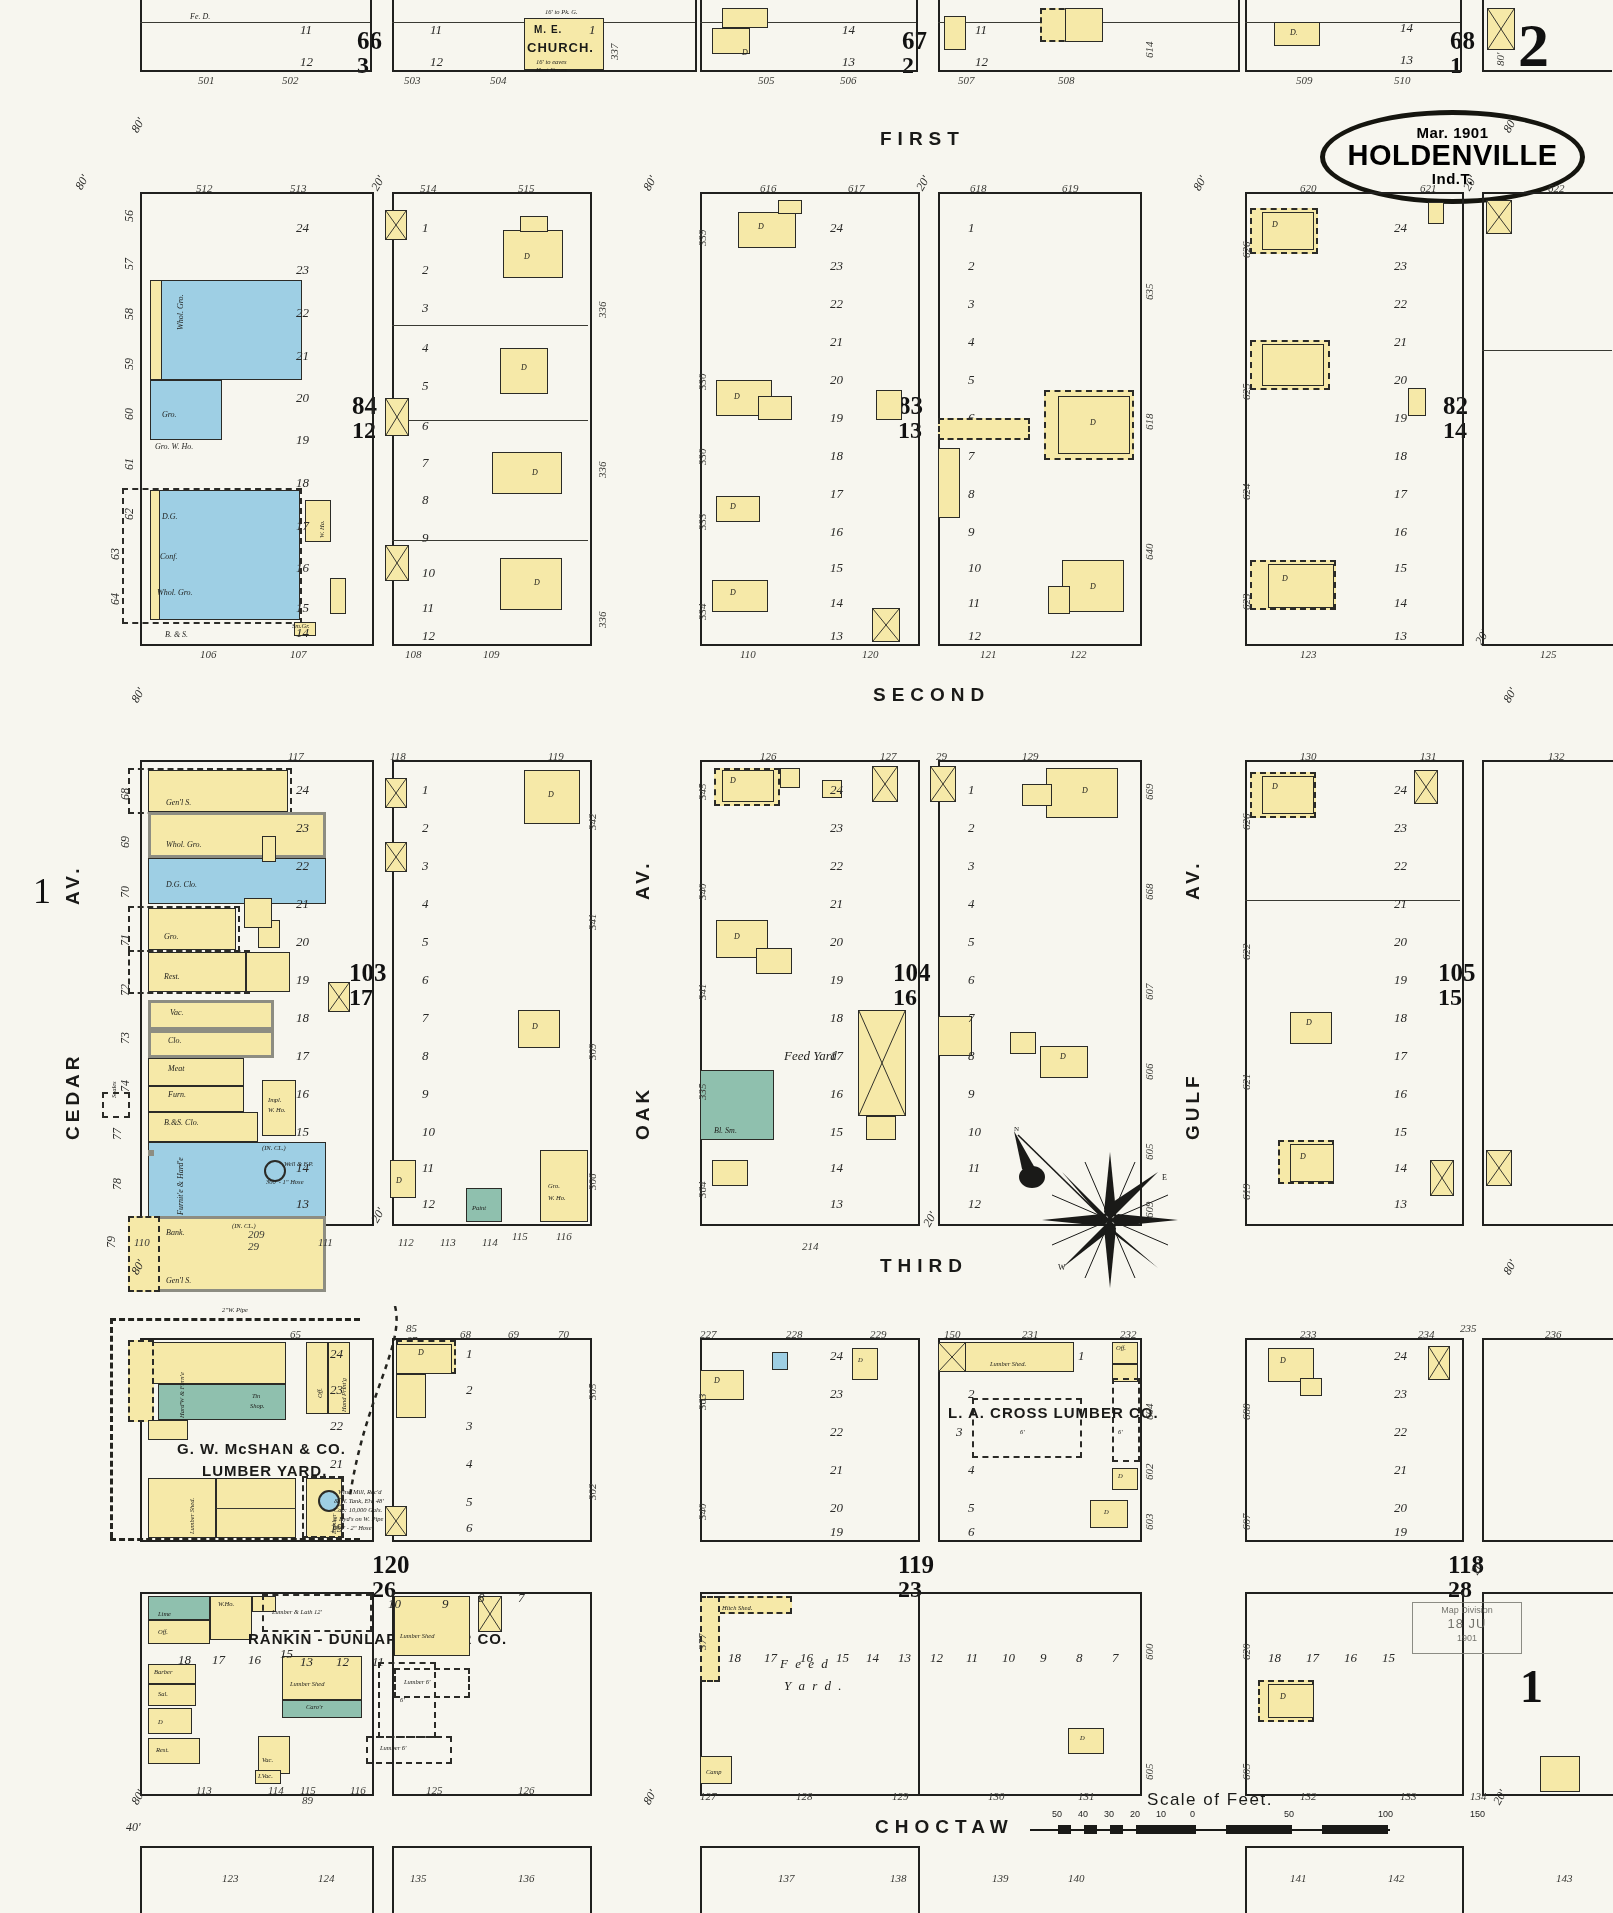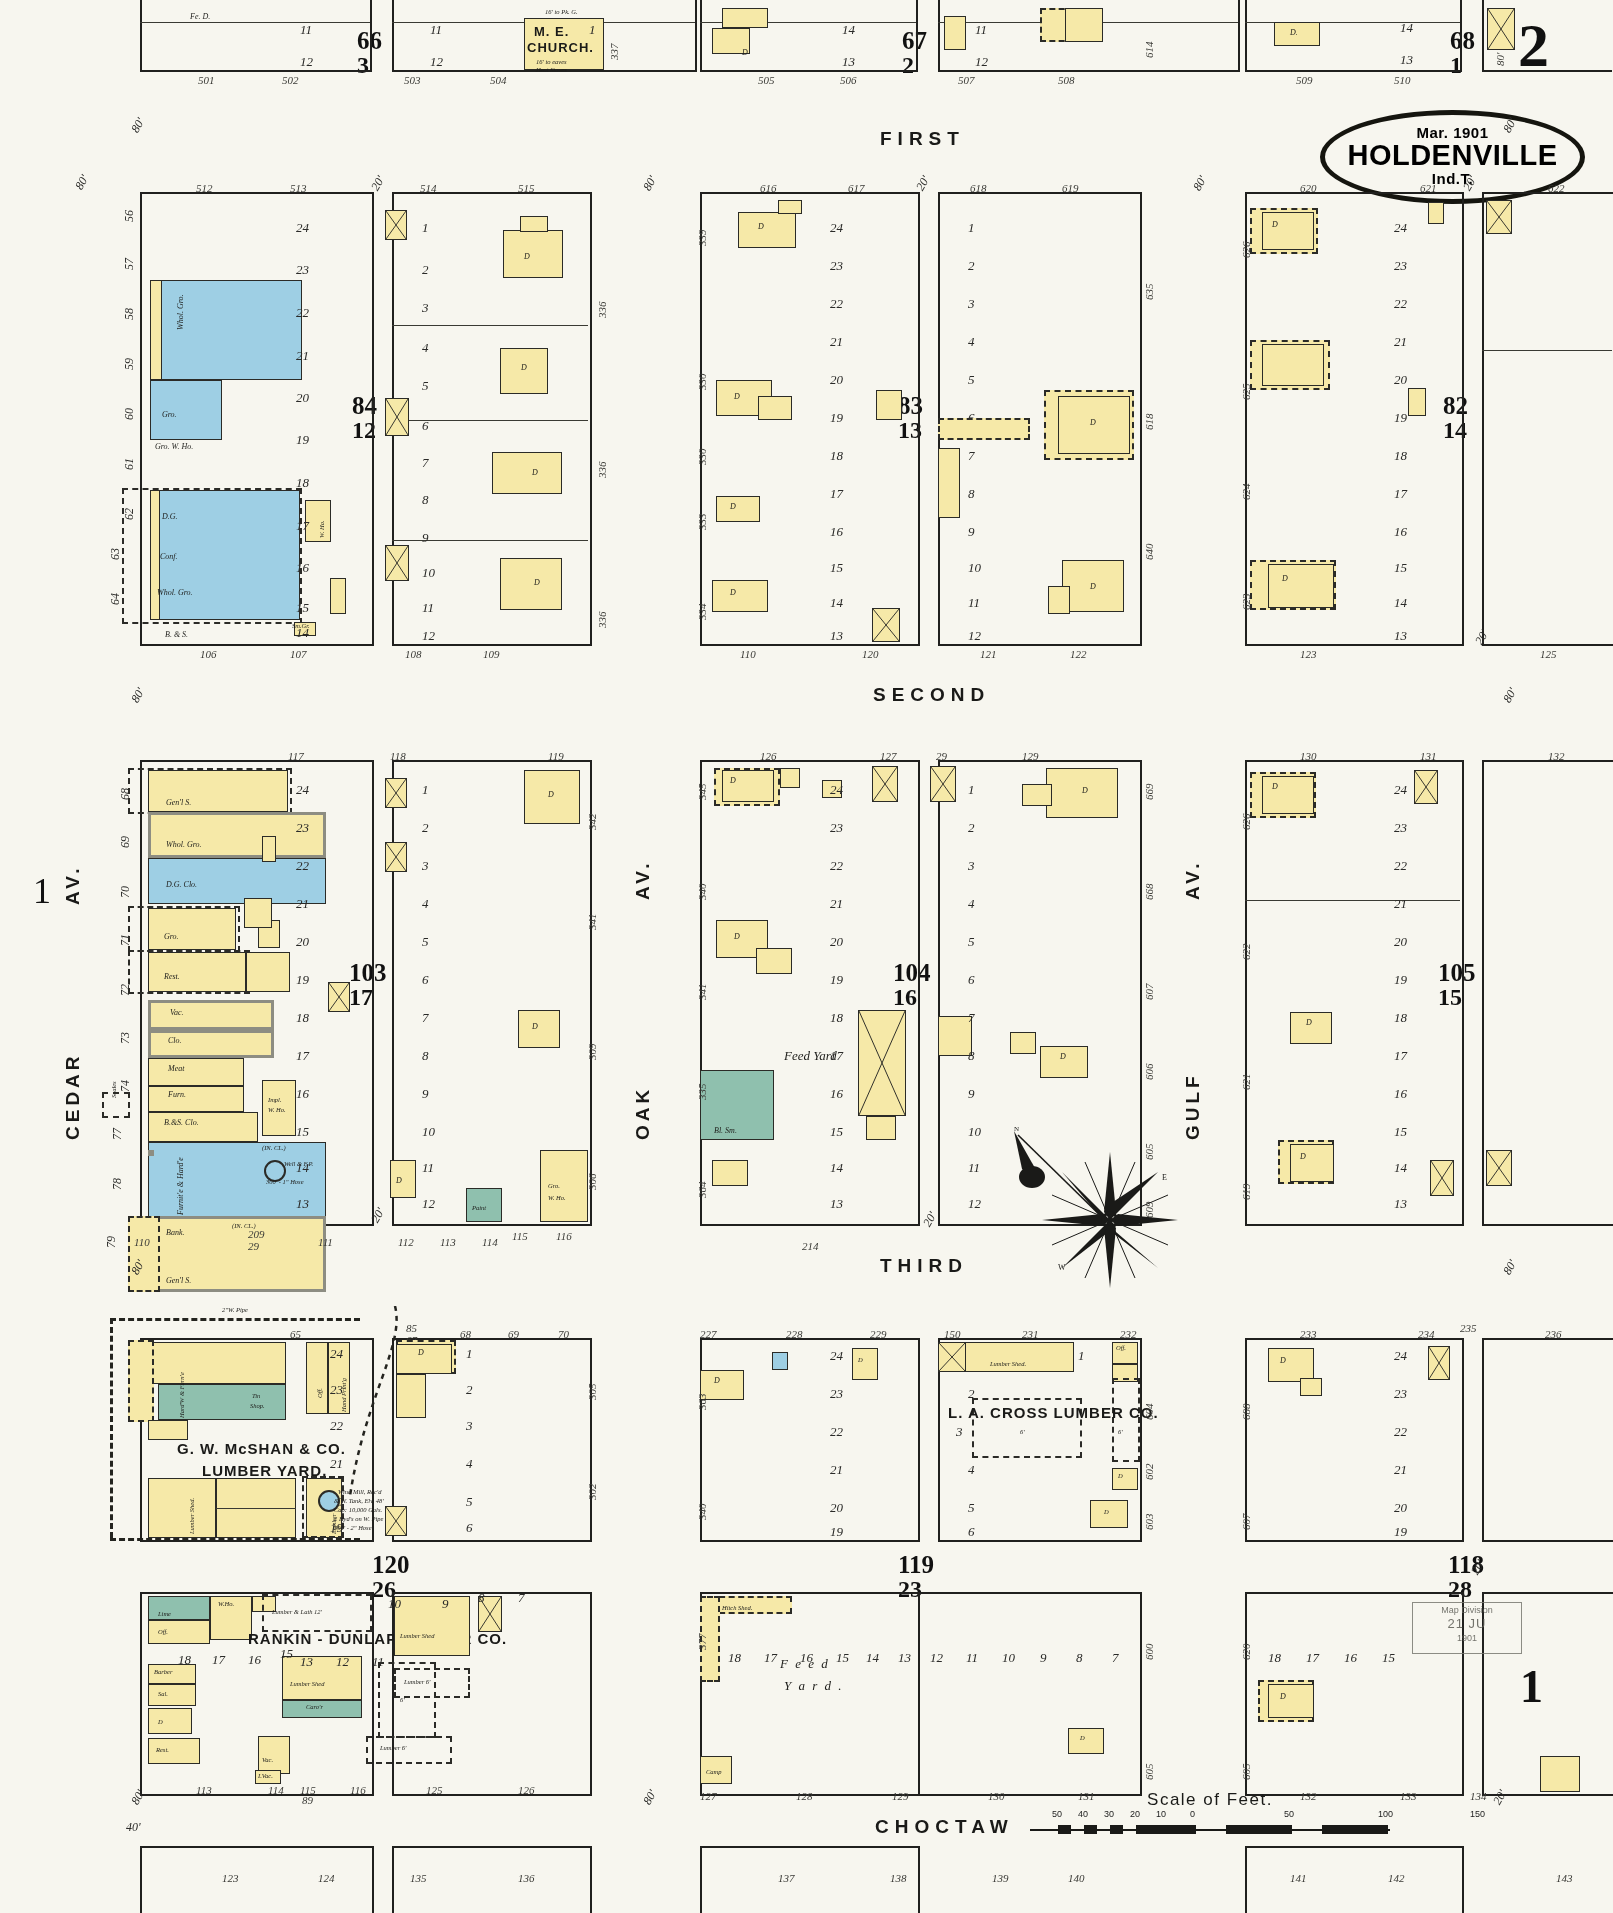--- a/index.html
+++ b/index.html
@@ -185,21 +185,21 @@
   <div class="rule" style="left:140px;top:0px;width:2px;height:72px;"></div>
   <div class="rule" style="left:140px;top:70px;width:230px;height:2px;"></div>
   <div class="rule" style="left:370px;top:0px;width:2px;height:72px;"></div>
   <div class="rule" style="left:392px;top:0px;width:2px;height:72px;"></div>
   <div class="rule" style="left:392px;top:70px;width:303px;height:2px;"></div>
   <div class="rule" style="left:695px;top:0px;width:2px;height:72px;"></div>
   <div class="thin" style="left:140px;top:22px;width:230px;height:1px;"></div>
   <div class="thin" style="left:392px;top:22px;width:303px;height:1px;"></div>
 
   <div class="b b-frame" style="left:524px;top:18px;width:80px;height:52px;"></div>
-  <div class="bigname" style="left:534px;top:24px;font-size:13px;">M. E.</div>
+  <div class="bigname" style="left:534px;top:24px;font-size:10px;">M. E.</div>
   <div class="bigname" style="left:527px;top:40px;font-size:13px;">CHURCH.</div>
   <div class="lbl lbl-xs" style="left:545px;top:8px;">16' to Pk. G.</div>
   <div class="lbl lbl-xs" style="left:536px;top:58px;">16' to eaves</div>
   <div class="lbl lbl-xs" style="left:536px;top:66px;">Heat Stoves</div>
   <div class="lotnum" style="left:589px;top:22px;">1</div>
   <div class="addr rot" style="left:608px;top:60px;">337</div>
 
   <div class="lbl lbl-sm" style="left:190px;top:12px;">Fe. D.</div>
   <div class="lotnum" style="left:300px;top:22px;">11</div>
   <div class="lotnum" style="left:300px;top:54px;">12</div>
@@ -1078,21 +1078,21 @@
   <div class="addr" style="left:1470px;top:1790px;">134</div>
   <div class="dimr" style="left:1490px;top:1800px;">20'</div>
   <div class="lot" style="left:1245px;top:1846px;width:215px;height:68px;"></div>
   <div class="addr" style="left:1290px;top:1872px;">141</div>
   <div class="addr" style="left:1388px;top:1872px;">142</div>
   <div class="addr" style="left:1556px;top:1872px;text-align:right;">143</div>
   <div class="addr" style="left:1068px;top:1872px;">140</div>
 
   <div id="stamp" style="left:1412px;top:1602px;width:108px;height:48px;">
     <div>Map Division</div>
-    <div class="stampline2">21 JU</div>
+    <div class="stampline2">18 JU</div>
     <div>1901</div>
   </div>
 
   <div id="scalewrap" style="left:1030px;top:1790px;width:360px;">
     <div id="scaletitle">Scale of Feet.</div>
     <div id="scalebar">
       <div class="sbseg" style="left:28px;width:13px;"></div>
       <div class="sbseg" style="left:54px;width:13px;"></div>
       <div class="sbseg" style="left:80px;width:13px;"></div>
       <div class="sbseg" style="left:106px;width:60px;"></div>

